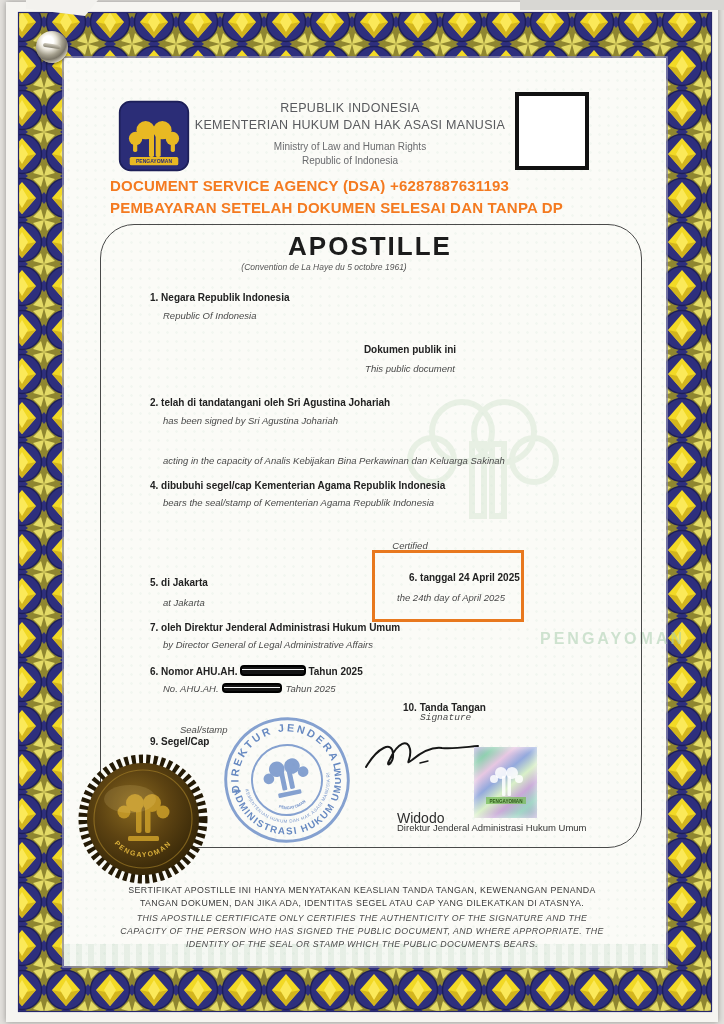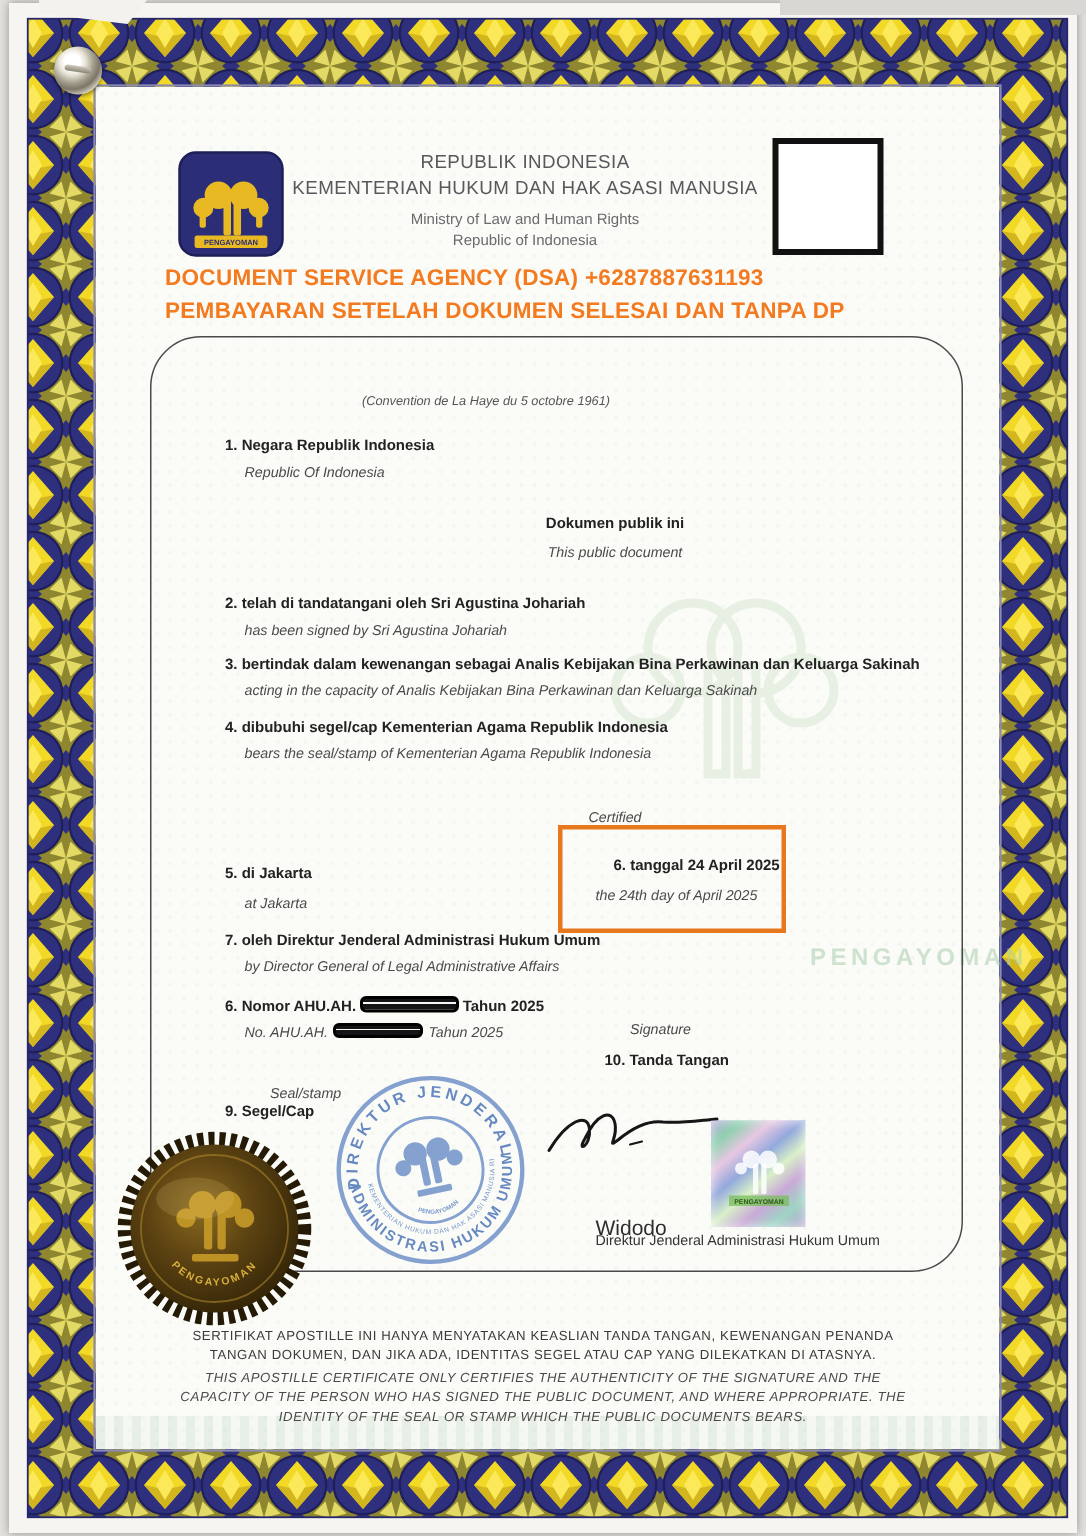--- a/index.html
+++ b/index.html
@@ -121,32 +121,32 @@
     <div class="l2" style="margin-top:6px;">Ministry of Law and Human Rights</div>
     <div class="l2">Republic of Indonesia</div>
   </div>
 
   <div class="box-redact"></div>
 
   <div class="orange" style="top:177px;">DOCUMENT SERVICE AGENCY (DSA) +6287887631193</div>
   <div class="orange" style="top:199px;">PEMBAYARAN SETELAH DOKUMEN SELESAI DAN TANPA DP</div>
 
   <div class="cert-box"></div>
+  <div class="title">APOSTILLE</div>
   <div class="subtitle">(Convention de La Haye du 5 octobre 1961)</div>
 
   <div class="abs b" style="left:150px;top:292px;">1. Negara Republik Indonesia</div>
   <div class="abs i" style="left:163px;top:310px;">Republic Of Indonesia</div>
 
   <div class="centerline i" style="top:363px;">This public document</div>
   <div class="centerline b" style="top:344px;">Dokumen publik ini</div>
 
   <div class="abs b" style="left:150px;top:397px;">2. telah di tandatangani oleh Sri Agustina Johariah</div>
   <div class="abs i" style="left:163px;top:415px;">has been signed by Sri Agustina Johariah</div>
 
-  <div class="abs b" style="left:150px;top:438px;">3. bertindak dalam kewenangan sebagai Analis Kebijakan Bina Perkawinan dan Keluarga Sakinah</div>
   <div class="abs i" style="left:163px;top:455px;">acting in the capacity of Analis Kebijakan Bina Perkawinan dan Keluarga Sakinah</div>
 
   <div class="abs b" style="left:150px;top:480px;">4. dibubuhi segel/cap Kementerian Agama Republik Indonesia</div>
   <div class="abs i" style="left:163px;top:497px;">bears the seal/stamp of Kementerian Agama Republik Indonesia</div>
 
   <div class="centerline i" style="top:540px;">Certified</div>
 
   <div class="abs b" style="left:150px;top:577px;">5. di Jakarta</div>
   <div class="abs i" style="left:163px;top:597px;">at Jakarta</div>
 
@@ -161,21 +161,21 @@
     <span class="b">6. Nomor AHU.AH.</span><span class="redact r1"></span><span class="b">Tahun 2025</span>
   </div>
   <div class="abs" style="left:163px;top:678px;">
     <span class="i">No. AHU.AH.</span><span class="redact r2"></span><span class="i">Tahun 2025</span>
   </div>
 
   <div class="abs b" style="left:150px;top:736px;">9. Segel/Cap</div>
   <div class="abs i" style="left:180px;top:724px;">Seal/stamp</div>
 
   <div class="abs b" style="left:403px;top:702px;">10. Tanda Tangan</div>
-  <div class="abs i" style="left:420px;top:681px;">Signature</div>
+  <div class="abs i" style="left:420px;top:712px;font-family:Liberation Mono, monospace;">Signature</div>
 
   <div class="stamp-wrap">
     <svg width="136" height="136" viewBox="0 0 140 140">
       <defs>
         <path id="arcTopS" d="M 20,70 A 50,50 0 0 1 120,70"></path>
         <path id="arcBotS" d="M 14,70 A 56,56 0 0 0 126,70"></path>
         <path id="arcInS" d="M 26,70 A 44,44 0 0 0 114,70"></path>
         <path id="arcCtrS" d="M 48,88 A 26,26 0 0 0 92,88"></path>
       </defs>
       <circle cx="70" cy="70" r="63" fill="none" stroke="#6d8ec8" stroke-width="3" opacity=".9"></circle>

